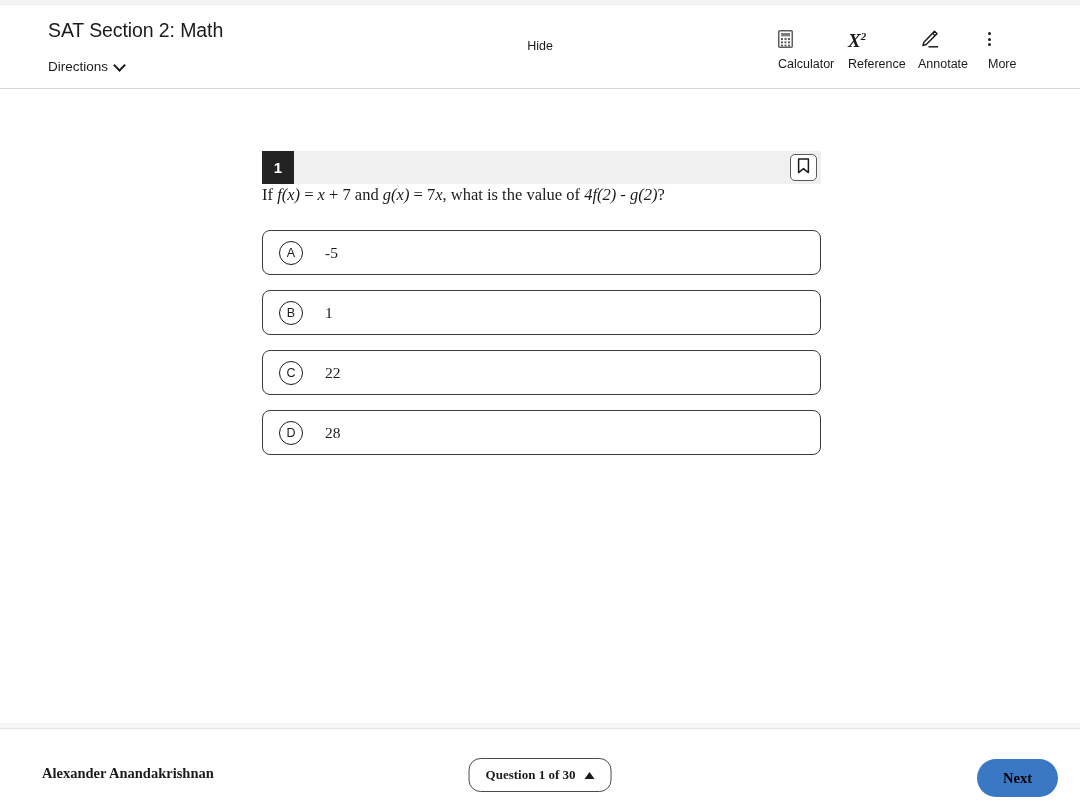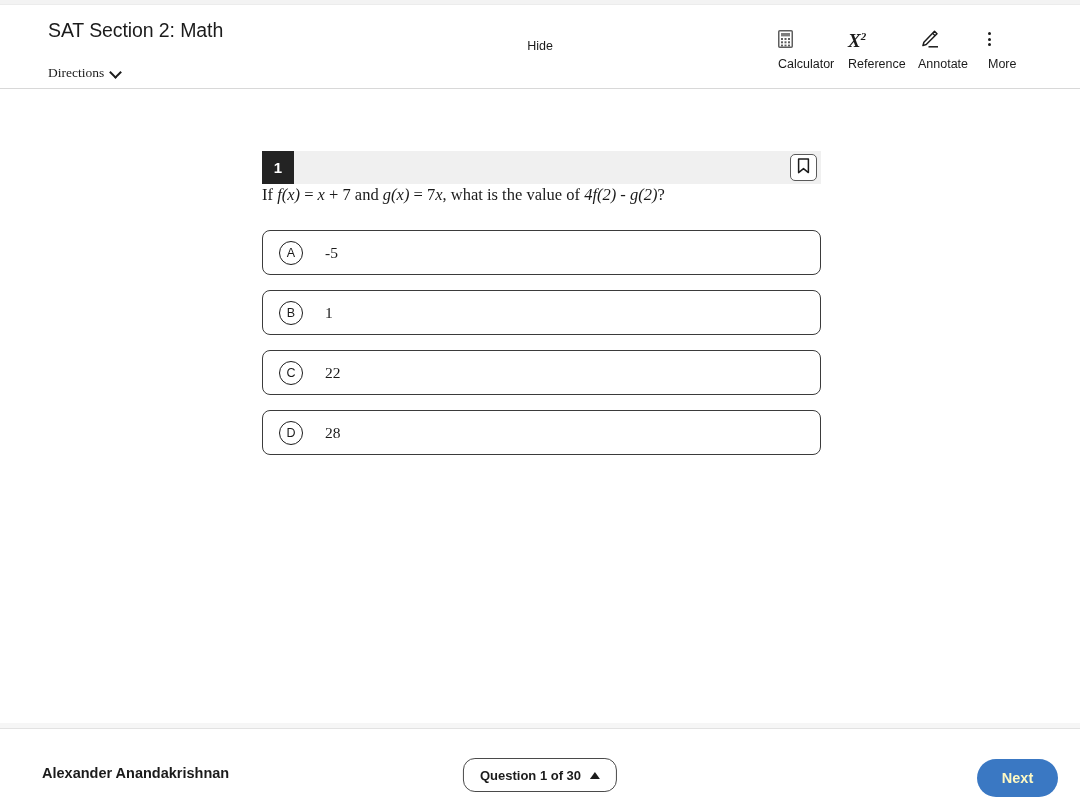--- a/index.html
+++ b/index.html
@@ -40,28 +40,28 @@
 
   .section-title {
     font-size: 19.5px;
     font-weight: 400;
     color: #1b1b1b;
     letter-spacing: -0.1px;
     line-height: 24px;
   }
 
   .directions-btn {
-    margin-top: 23px;
+    margin-top: 17px;
     display: inline-flex;
     align-items: center;
     gap: 7px;
     background: none;
     border: none;
     cursor: pointer;
-    font-family: Liberation Serif, serif;
+    font-family: Liberation Sans, sans-serif;
     font-size: 13.5px;
     color: #1b1b1b;
     padding: 0;
   }
   .chevron-down {
     display: inline-block;
     width: 11px;
     height: 11px;
     position: relative;
     top: -1px;
@@ -258,20 +258,21 @@
     color: #1b1b1b;
   }
 
   
   .footer {
     position: absolute;
     left: 0; right: 0; bottom: 0;
     height: 78px;
     background: #ffffff;
     border-top: 1px solid #e2e2e2;
+    font-family: Liberation Serif, serif;
   }
   .footer::before {
     content: "";
     position: absolute;
     top: -6px; left: 0; right: 0;
     height: 5px;
     background: #f6f6f6;
   }
 
   .student-name {
@@ -312,21 +313,21 @@
 
   .next-btn {
     position: absolute;
     right: 22px;
     top: 30px;
     width: 81px;
     height: 38px;
     border: none;
     border-radius: 19px;
     background: #3a78c3;
-    color: #fef9c3;
+    color: #000000;
     font-family: inherit;
     font-size: 14.5px;
     font-weight: 700;
     cursor: pointer;
   }
 </style>
 </head>
 <body>
 
 <div class="top-strip"></div>

